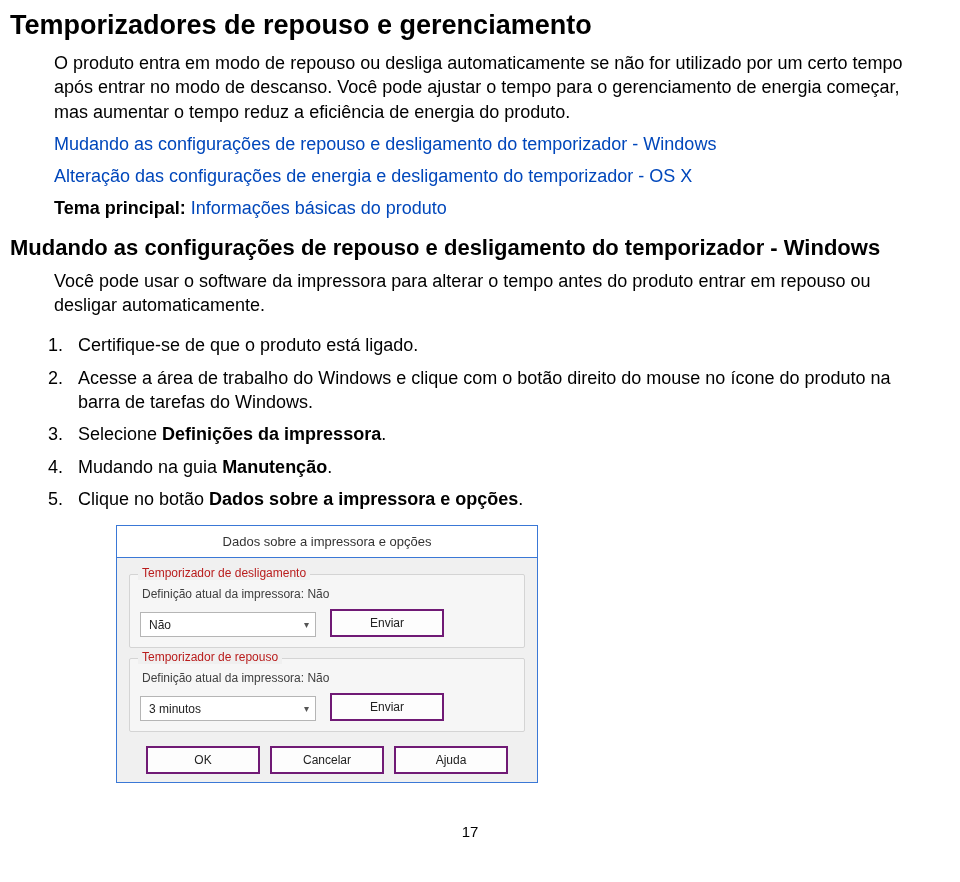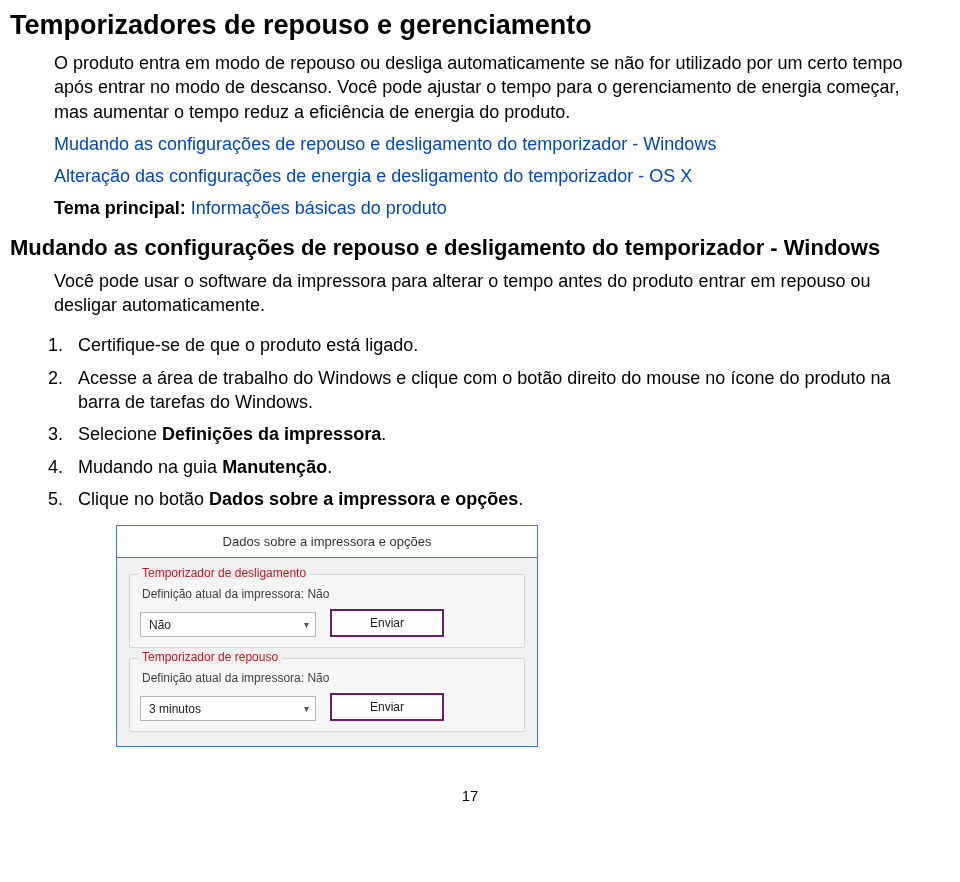--- a/index.html
+++ b/index.html
@@ -203,19 +203,24 @@
             <div class="current-def">Definição atual da impressora: Não</div>
             <div class="row">
               <div class="select">
                 <span>3 minutos</span>
                 <span class="chev">▾</span>
               </div>
               <div class="btn">Enviar</div>
             </div>
           </div>
 
+          <div class="btnrow">
+            <div class="btn">OK</div>
+            <div class="btn">Cancelar</div>
+            <div class="btn">Ajuda</div>
+          </div>
         </div>
       </div>
     </div>
   </div>
 
   <div class="pagenum">17</div>
 </div>
 
 </body></html>

